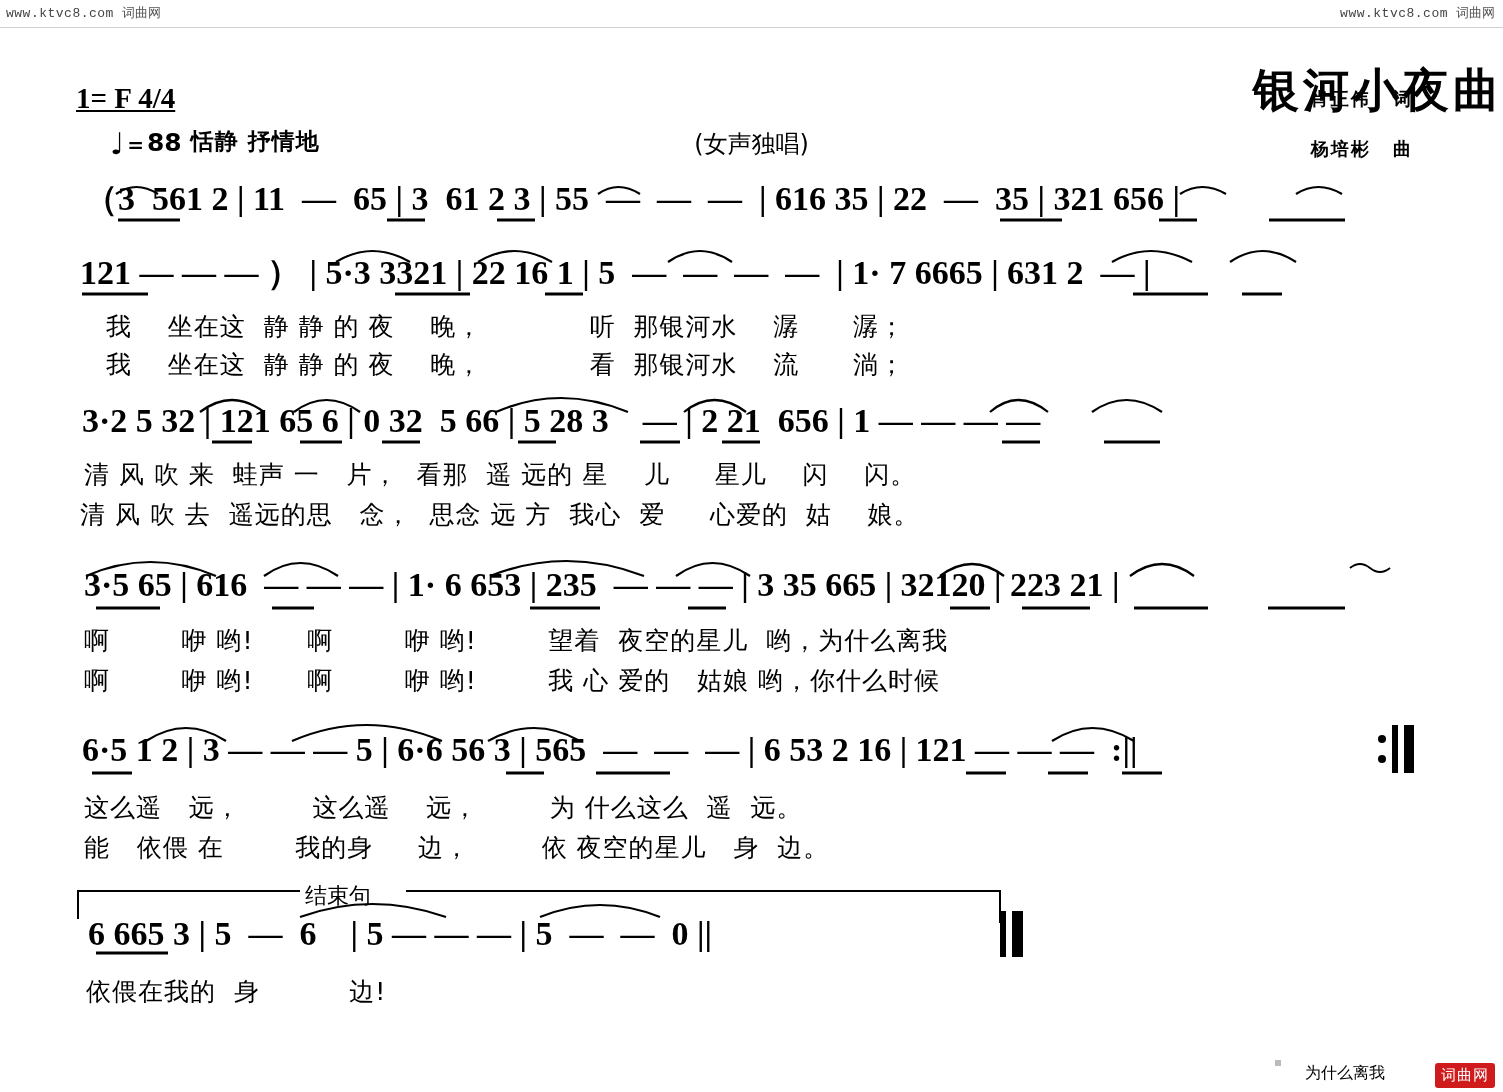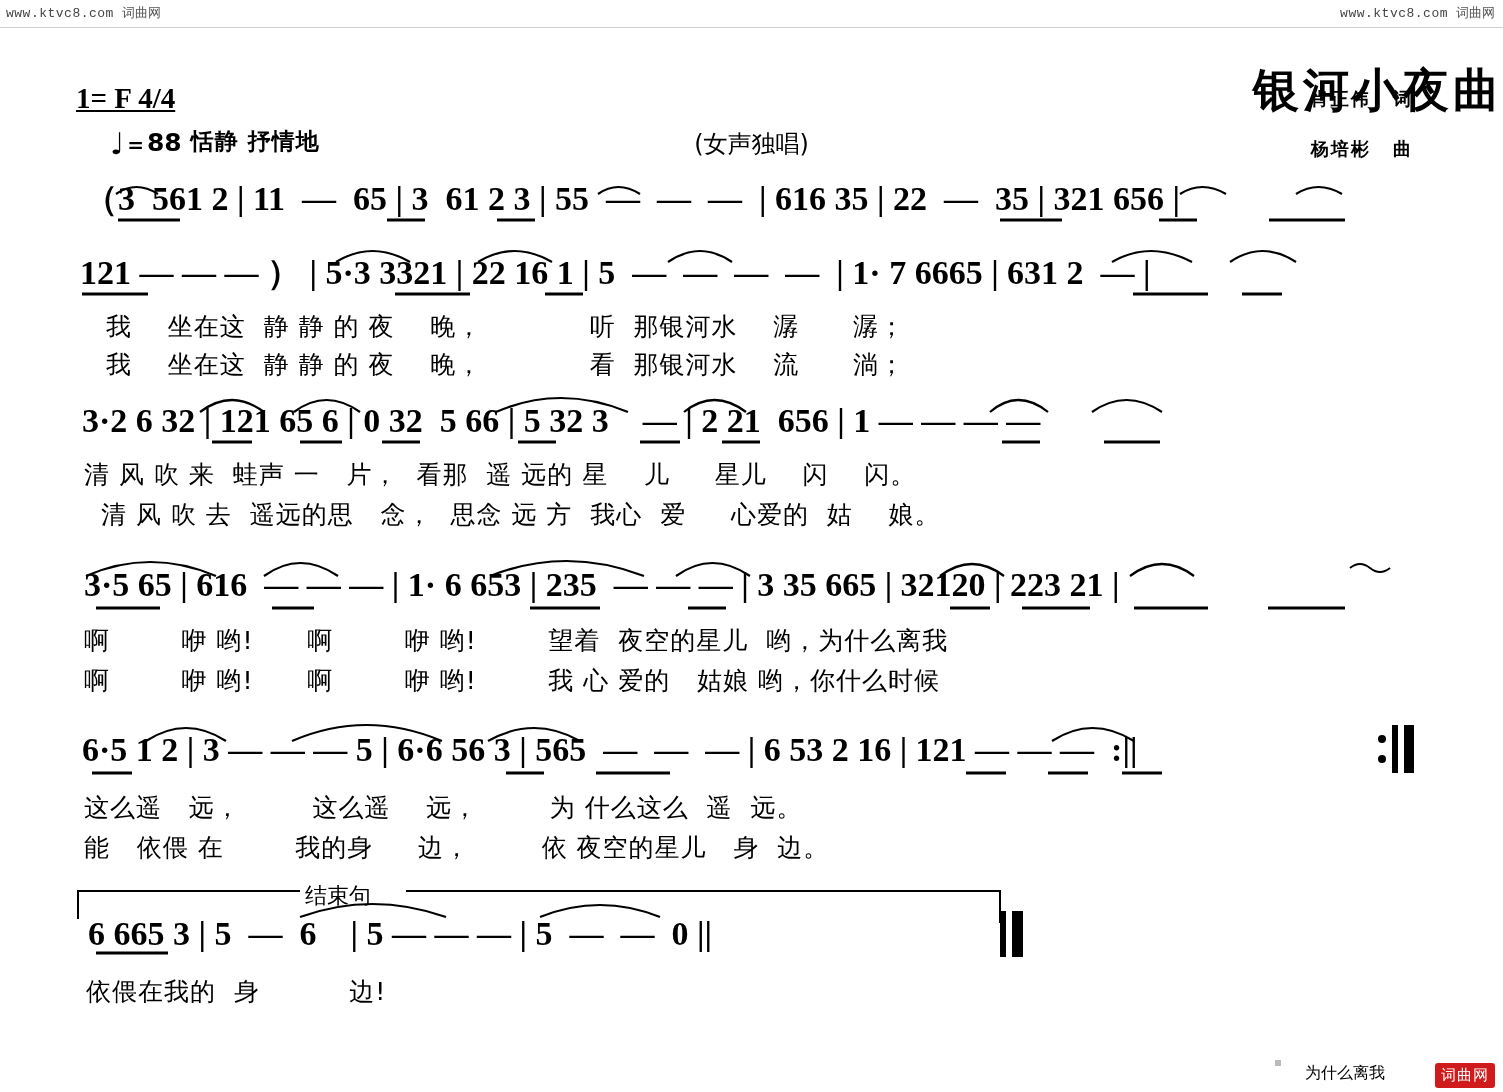--- a/index.html
+++ b/index.html
@@ -174,23 +174,23 @@
       <path d="M1092 30 Q1126 6 1162 30" stroke="#000" fill="none" stroke-width="2.2"></path>
       <line x1="212" y1="60" x2="252" y2="60" stroke="#000" stroke-width="3"></line>
       <line x1="300" y1="60" x2="342" y2="60" stroke="#000" stroke-width="3"></line>
       <line x1="382" y1="60" x2="420" y2="60" stroke="#000" stroke-width="3"></line>
       <line x1="518" y1="60" x2="556" y2="60" stroke="#000" stroke-width="3"></line>
       <line x1="640" y1="60" x2="680" y2="60" stroke="#000" stroke-width="3"></line>
       <line x1="722" y1="60" x2="760" y2="60" stroke="#000" stroke-width="3"></line>
       <line x1="1002" y1="60" x2="1040" y2="60" stroke="#000" stroke-width="3"></line>
       <line x1="1104" y1="60" x2="1160" y2="60" stroke="#000" stroke-width="3"></line>
     </svg>
-    <div class="notes ln" style="left:82px;top:16px;">3·2 6 32 | 121 65 6 | 0 32  5 66 | 5 32 3    — | 2 21  656 | 1 — — — — </div>
+    <div class="notes ln" style="left:82px;top:16px;">3·2 5 32 | 121 65 6 | 0 32  5 66 | 5 28 3    — | 2 21  656 | 1 — — — — </div>
     <div class="lyric ln" style="left:84px;top:74px;">清 风 吹 来  蛙声 一   片，  看那  遥 远的 星    儿     星儿    闪    闪。</div>
-    <div class="lyric ln" style="left:101px;top:114px;">清 风 吹 去  遥远的思   念，  思念 远 方  我心  爱     心爱的  姑    娘。</div>
+    <div class="lyric ln" style="left:80px;top:114px;">清 风 吹 去  遥远的思   念，  思念 远 方  我心  爱     心爱的  姑    娘。</div>
   </div>
 
   <div class="sysrow" style="height:165px;">
     <svg class="arcs" width="1503" height="165">
       <path d="M86 34 Q150 6 216 34" stroke="#000" fill="none" stroke-width="2.2"></path>
       <path d="M264 34 Q300 8 338 34" stroke="#000" fill="none" stroke-width="2.2"></path>
       <path d="M490 34 Q566 4 644 34" stroke="#000" fill="none" stroke-width="2.2"></path>
       <path d="M676 34 Q712 8 750 34" stroke="#000" fill="none" stroke-width="2.2"></path>
       <path d="M940 34 Q972 10 1004 34" stroke="#000" fill="none" stroke-width="2.2"></path>
       <path d="M1130 34 Q1162 10 1194 34" stroke="#000" fill="none" stroke-width="2.2"></path>

